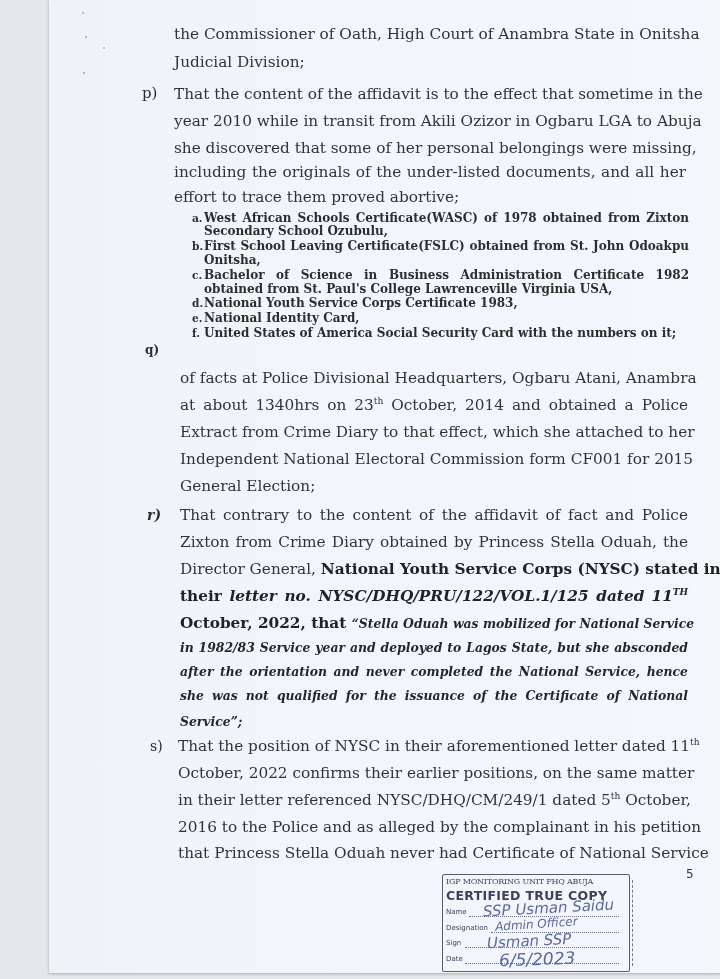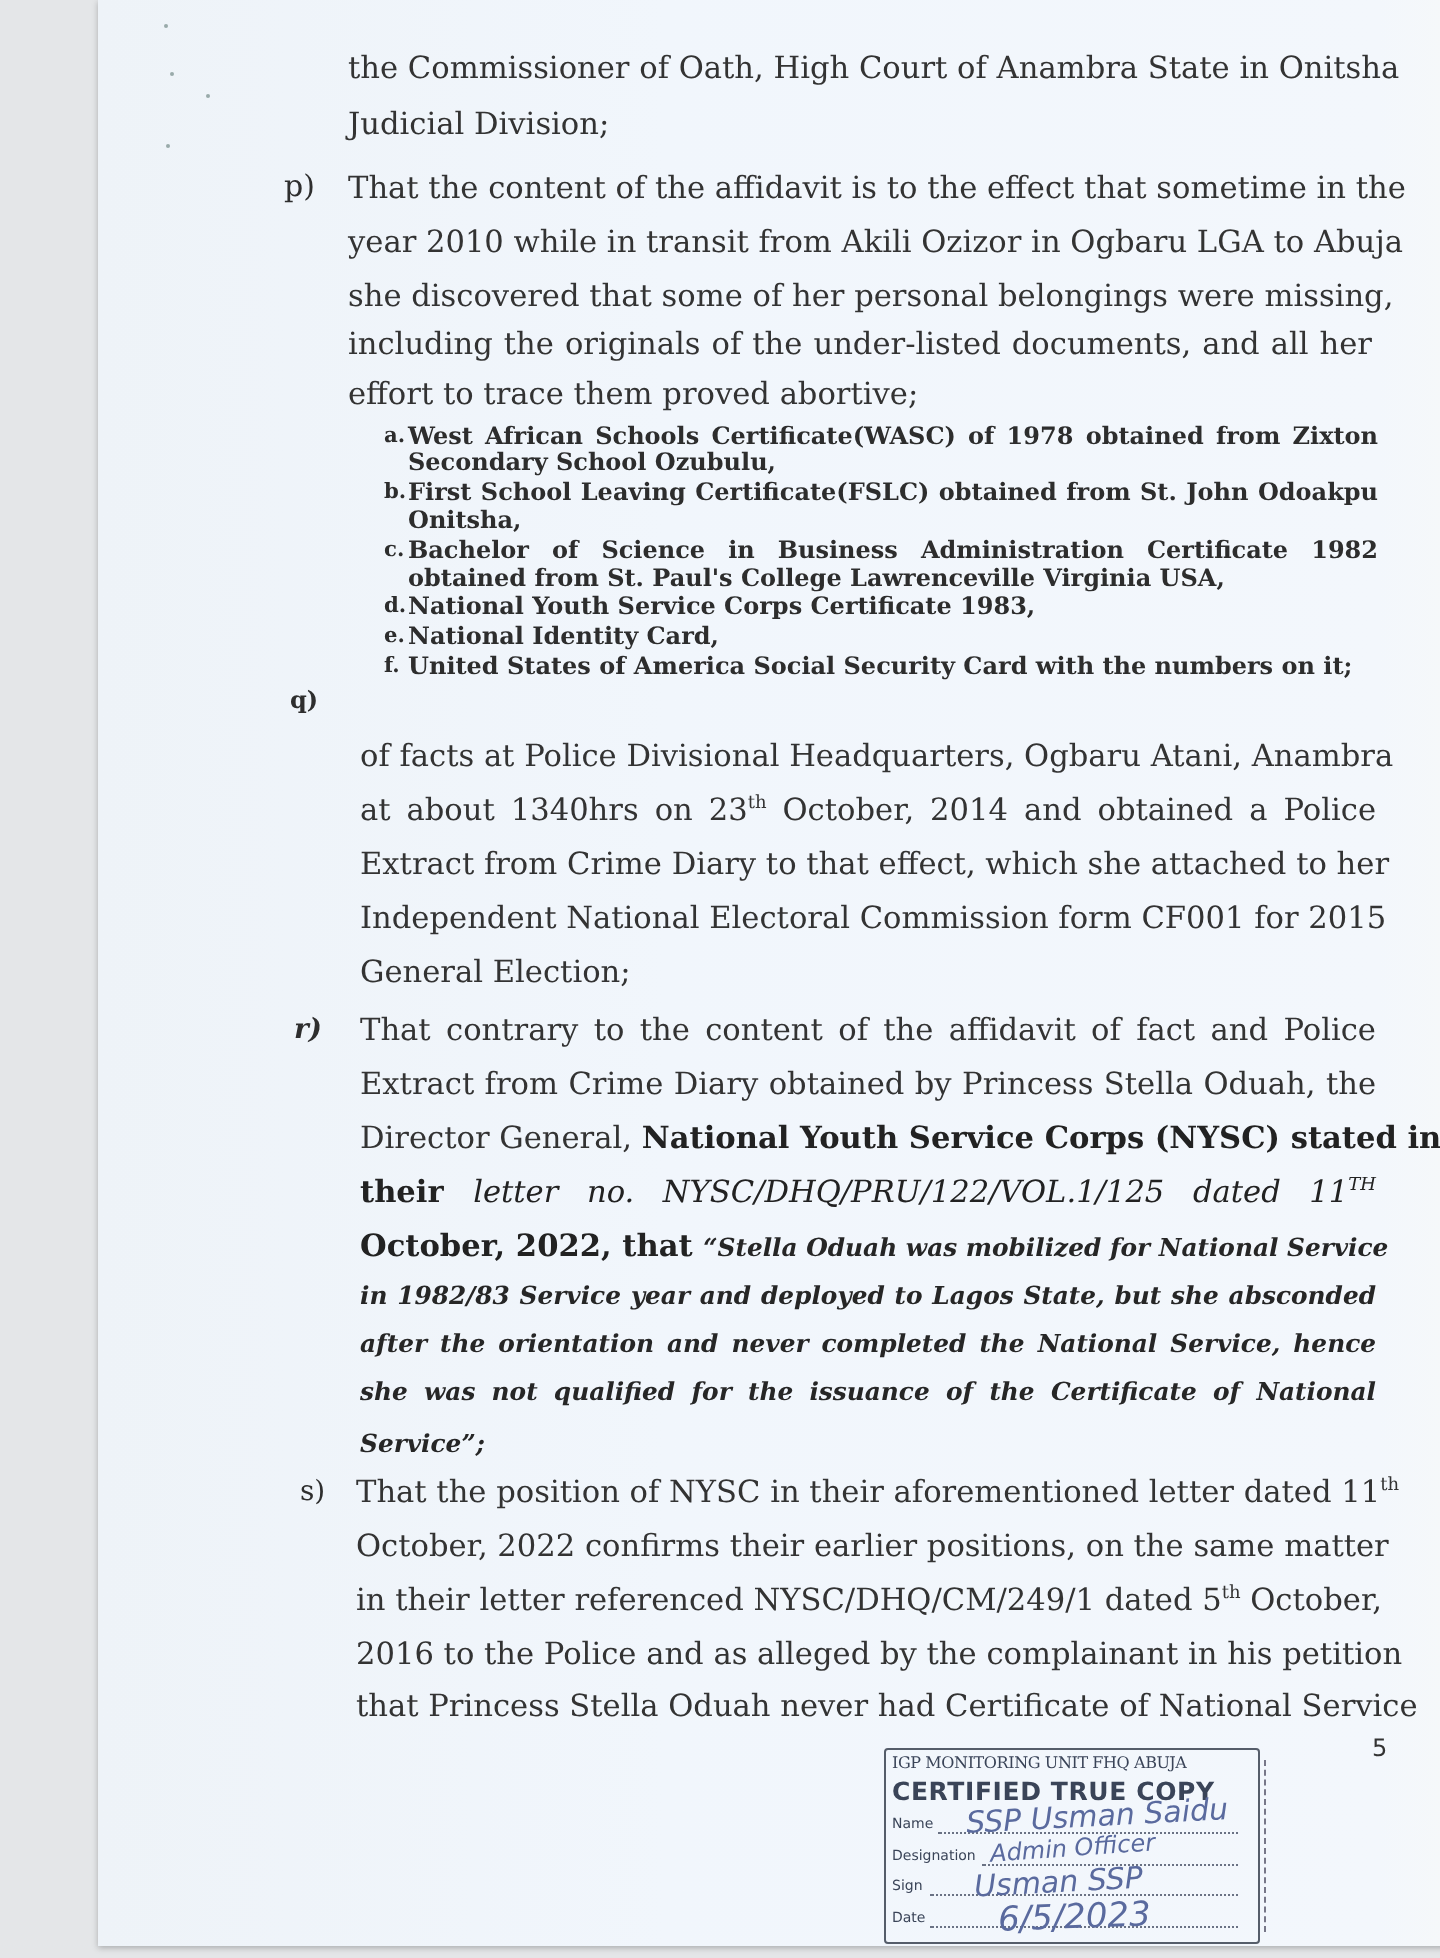--- a/index.html
+++ b/index.html
@@ -30,21 +30,21 @@
   sup { font-size: 9px; line-height: 0; vertical-align: 6px; }
   .list-item {
     position: absolute; left: 155px; width: 485px;
     font-family: "DejaVu Serif", serif; font-weight: bold;
     font-size: 12px; line-height: 13px; color: #2d2d2d;
     white-space: nowrap; text-align: justify; text-align-last: justify;
   }
   .list-item.last { text-align-last: left; }
   .list-marker { position: absolute; left: 143px; font-family: "DejaVu Serif", serif; font-weight: bold; font-size: 10.6px; line-height: 13px; color: #2d2d2d; }
   .b { font-weight: bold; color: #222; }
-  .bi { font-weight: normal; font-style: italic; color: #222; }
+  .bi { font-weight: bold; font-style: italic; color: #222; }
   .qt { font-weight: bold; font-style: italic; font-size: 12.4px; color: #262626; }
   .page-number { position: absolute; left: 637px; top: 867px; font-family: "DejaVu Sans", sans-serif; font-size: 12px; color: #333; }
   .stamp {
     position: absolute; left: 393px; top: 874px; width: 186px; height: 96px;
     border: 1.5px solid #555d6a; border-radius: 2px; color: #3a4458;
     font-family: "DejaVu Sans", sans-serif;
   }
   .stamp-title { position: absolute; left: 3px; top: 2px; font-family: "DejaVu Serif", serif; font-size: 8px; letter-spacing: -0.2px; }
   .stamp-ctc { position: absolute; left: 3px; top: 13px; font-size: 12.5px; font-weight: bold; letter-spacing: 0.3px; }
   .stamp-field { position: absolute; left: 3px; font-size: 7px; text-align: center; }
@@ -98,21 +98,21 @@
 
   <div class="para-label" style="left:96px;top:343px;font-size:12px;font-weight:bold">q)</div>
   <div class="line q" style="top:368px">of facts at Police Divisional Headquarters, Ogbaru Atani, Anambra</div>
   <div class="line q" style="top:395px"><span>at about 1340hrs on 23</span><sup>th</sup><span> October, 2014 and obtained a Police</span></div>
   <div class="line q" style="top:422px">Extract from Crime Diary to that effect, which she attached to her</div>
   <div class="line q" style="top:449px">Independent National Electoral Commission form CF001 for 2015</div>
   <div class="line q last" style="top:476px">General Election;</div>
 
   <div class="para-label" style="left:98px;top:507px;font-style:italic;font-weight:bold;font-size:14px">r)</div>
   <div class="line r" style="top:505px">That contrary to the content of the affidavit of fact and Police</div>
-  <div class="line r" style="top:532px">Extract from Crime Diary obtained by Princess Stella Oduah, the</div>
+  <div class="line r" style="top:532px">Zixton from Crime Diary obtained by Princess Stella Oduah, the</div>
   <div class="line r" style="top:559px"><span>Director General, </span><span class="b">National Youth Service Corps (NYSC) stated in</span></div>
   <div class="line r" style="top:586px"><span class="b">their </span><span class="bi">letter no. NYSC/DHQ/PRU/122/VOL.1/125 dated</span> <span class="bi">11</span><sup class="bi">TH</sup></div>
   <div class="line r" style="top:613px"><span class="b">October, 2022, that </span><span class="qt">“Stella Oduah was mobilized for National Service</span></div>
   <div class="line r qt" style="top:638px">in 1982/83 Service year and deployed to Lagos State, but she absconded</div>
   <div class="line r qt" style="top:662px">after the orientation and never completed the National Service, hence</div>
   <div class="line r qt" style="top:686px">she was not qualified for the issuance of the Certificate of National</div>
   <div class="line r qt last" style="top:712px">Service”;</div>
 
   <div class="para-label" style="left:101px;top:738px;font-size:14px">s)</div>
   <div class="line s" style="top:736px"><span>That the position of NYSC in their aforementioned letter dated 11</span><sup>th</sup></div>

